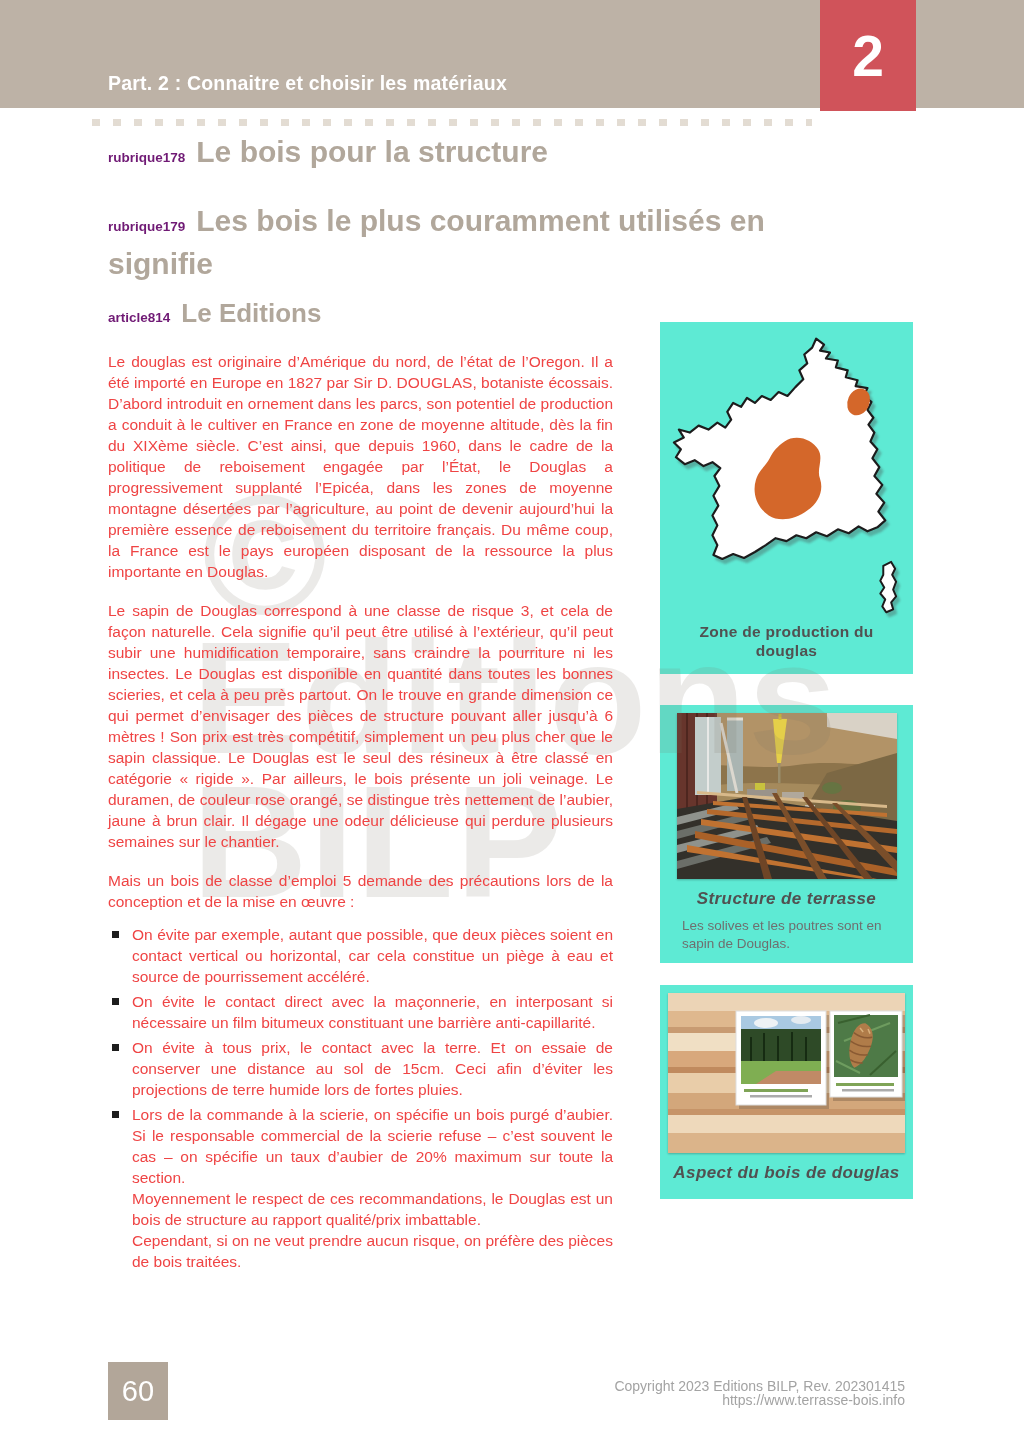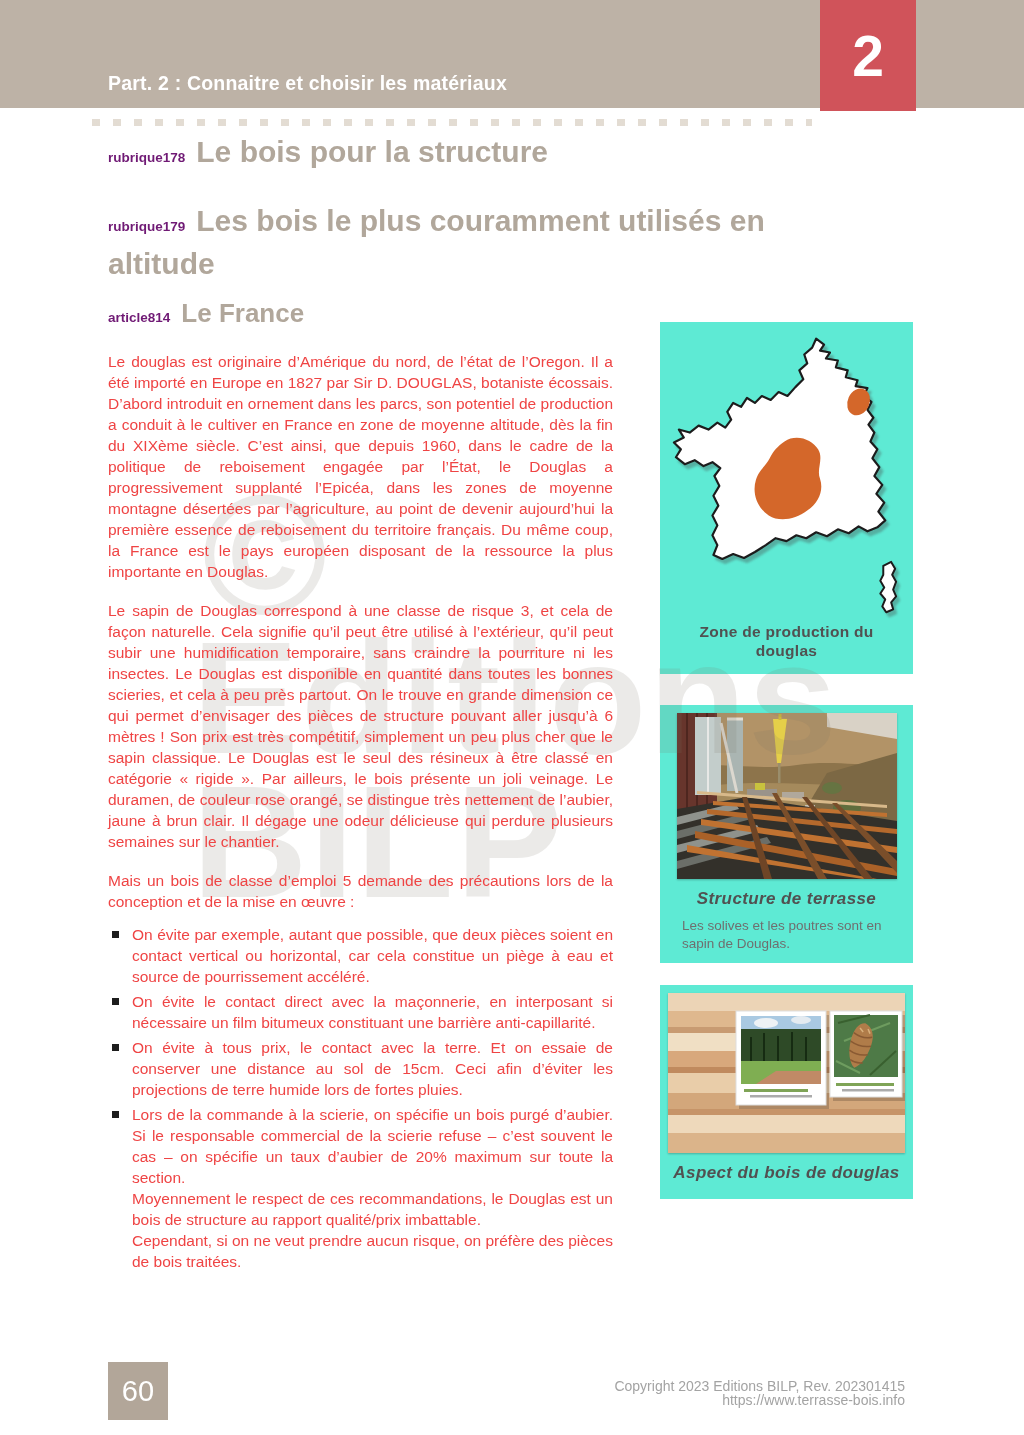--- a/index.html
+++ b/index.html
@@ -80,24 +80,24 @@
     <div class="wm-l1">Editions</div>
     <div class="wm-l2">BILP</div>
   </div>
 
   <div class="headings">
     <div class="h1">
       <span class="rubrique">rubrique178</span><span>Le bois pour la structure</span>
     </div>
     <div class="h2">
       <div><span class="rubrique">rubrique179</span><span>Les bois le plus couramment utilisés en</span></div>
-      <div>altitude</div>
+      <div>signifie</div>
     </div>
     <div class="h3">
-      <span class="rubrique">article814</span><span>Le France</span>
+      <span class="rubrique">article814</span><span>Le Editions</span>
     </div>
   </div>
 
   <div class="bodytext">
     <p>Le douglas est originaire d’Amérique du nord, de l’état de l’Oregon. Il a été importé en Europe en 1827 par Sir D. DOUGLAS, botaniste écossais. D’abord introduit en ornement dans les parcs, son potentiel de production a conduit à le cultiver en France en zone de moyenne altitude, dès la fin du XIXème siècle. C’est ainsi, que depuis 1960, dans le cadre de la politique de reboisement engagée par l’État, le Douglas a progressivement supplanté l’Epicéa, dans les zones de moyenne montagne désertées par l’agriculture, au point de devenir aujourd’hui la première essence de reboisement du territoire français. Du même coup, la France est le pays européen disposant de la ressource la plus importante en Douglas.</p>
     <p>Le sapin de Douglas correspond à une classe de risque 3, et cela de façon naturelle. Cela signifie qu’il peut être utilisé à l’extérieur, qu’il peut subir une humidification temporaire, sans craindre la pourriture ni les insectes. Le Douglas est disponible en quantité dans toutes les bonnes scieries, et cela à peu près partout. On le trouve en grande dimension ce qui permet d’envisager des pièces de structure pouvant aller jusqu’à 6 mètres ! Son prix est très compétitif, simplement un peu plus cher que le sapin classique. Le Douglas est le seul des résineux à être classé en catégorie « rigide ». Par ailleurs, le bois présente un joli veinage. Le duramen, de couleur rose orangé, se distingue très nettement de l’aubier, jaune à brun clair. Il dégage une odeur délicieuse qui perdure plusieurs semaines sur le chantier.</p>
     <p class="lead-in">Mais un bois de classe d’emploi 5 demande des précautions lors de la conception et de la mise en œuvre :</p>
     <ul class="precautions">
       <li>
         <span class="bullet-marker"></span>

